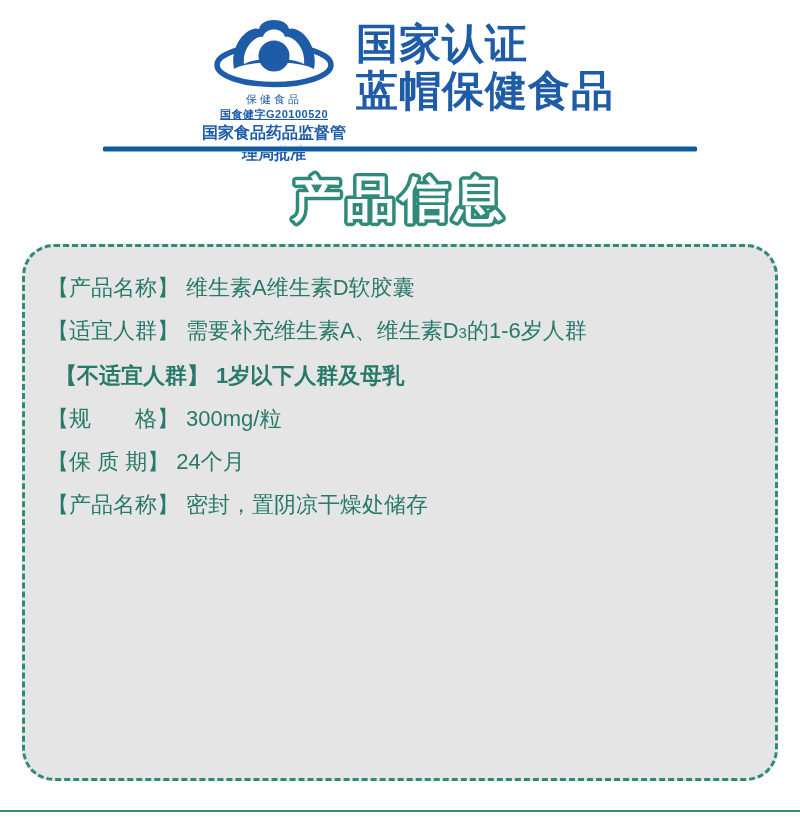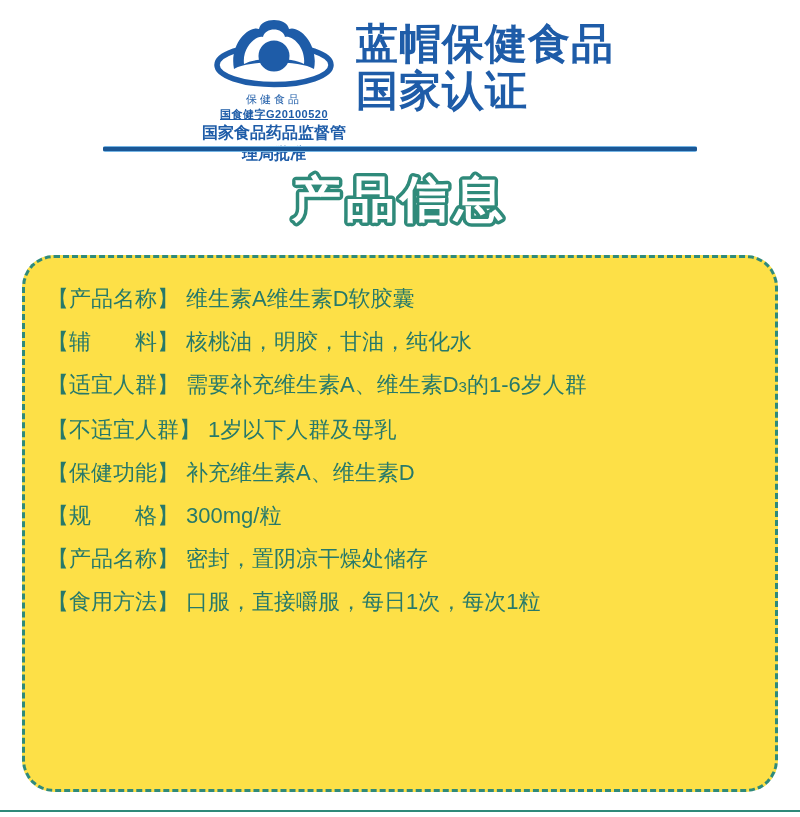--- a/index.html
+++ b/index.html
@@ -84,36 +84,36 @@
   }
   .section-title svg { display: inline-block; }
   .section-title text {
     font-family: "Liberation Sans", "DejaVu Sans", sans-serif;
     font-weight: bold;
   }
   
   .panel {
     position: absolute;
     left: 22px;
-    top: 255px;
+    top: 244px;
     width: 756px;
     height: 537px;
     border: 3px dashed var(--teal-border);
     border-radius: 32px;
     padding: 27px 18px 0 22px;
-    background: #fde047;
+    background: #e5e5e5;
   }
   .row {
     font-size: 22px;
     line-height: 27px;
     margin-bottom: 16px;
     color: var(--teal);
     white-space: pre-wrap;
   }
-  .row.bold { font-weight: normal; }
+  .row.bold { font-weight: bold; margin-left: 8px; }
   .row .label { margin-right: 7px; }
   .row .subscript { font-size: 15px; }
   
   .bottom-line {
     position: absolute;
     left: 0;
     top: 810px;
     width: 800px;
     height: 2px;
     background: var(--teal-border);
@@ -134,41 +134,39 @@
         <path d="M36 52 C34 35 48 23 55 25 C57 15 75 15 77 25 C84 23 98 35 96 52 C84 45 48 45 36 52 Z" fill="#ffffff"></path>
 
         <circle cx="66" cy="44" r="15.5" fill="#1e5ca8"></circle>
       </svg>
       <div class="logo-badge-label">保健食品</div>
       <div class="logo-approval-no">国食健字G20100520</div>
       <div class="logo-approval-org">国家食品药品监督管理局批准</div>
     </div>
 
     <div class="header-title">
+      <div>国家认证</div>
       <div>蓝帽保健食品</div>
-      <div>国家认证</div>
     </div>
   </header>
 
   <div class="divider"></div>
 
   <div class="section-title">
     <svg width="330" height="74" viewBox="0 0 330 74">
       <text x="165" y="54" text-anchor="middle" font-size="49" letter-spacing="5" paint-order="stroke" stroke="#2f8a7a" stroke-width="7" stroke-linejoin="round" stroke-linecap="round" fill="#ffffff">产品信息</text>
     </svg>
   </div>
 
   <section class="panel">
     <div>
         <div class="row"><span class="label">【产品名称】</span><span class="value"><span>维生素A维生素D软胶囊</span></span></div>
-        <div class="row"><span class="label">【辅　　料】</span><span class="value"><span>核桃油，明胶，甘油，纯化水</span></span></div>
         <div class="row"><span class="label">【适宜人群】</span><span class="value"><span>需要补充维生素A、维生素D</span><span class="subscript">3</span><span>的1-6岁人群</span></span></div>
         <div class="row bold"><span class="label">【不适宜人群】</span><span class="value"><span>1岁以下人群及母乳</span></span></div>
-        <div class="row"><span class="label">【保健功能】</span><span class="value"><span>补充维生素A、维生素D</span></span></div>
         <div class="row"><span class="label">【规　　格】</span><span class="value"><span>300mg/粒</span></span></div>
+        <div class="row"><span class="label">【保 质 期】</span><span class="value"><span>24个月</span></span></div>
         <div class="row"><span class="label">【产品名称】</span><span class="value"><span>密封，置阴凉干燥处储存</span></span></div>
-        <div class="row"><span class="label">【食用方法】</span><span class="value"><span>口服，直接嚼服，每日1次，每次1粒</span></span></div>
       </div>
   </section>
 
   <div class="bottom-line"></div>
 
 </div>
 
 </body></html>

